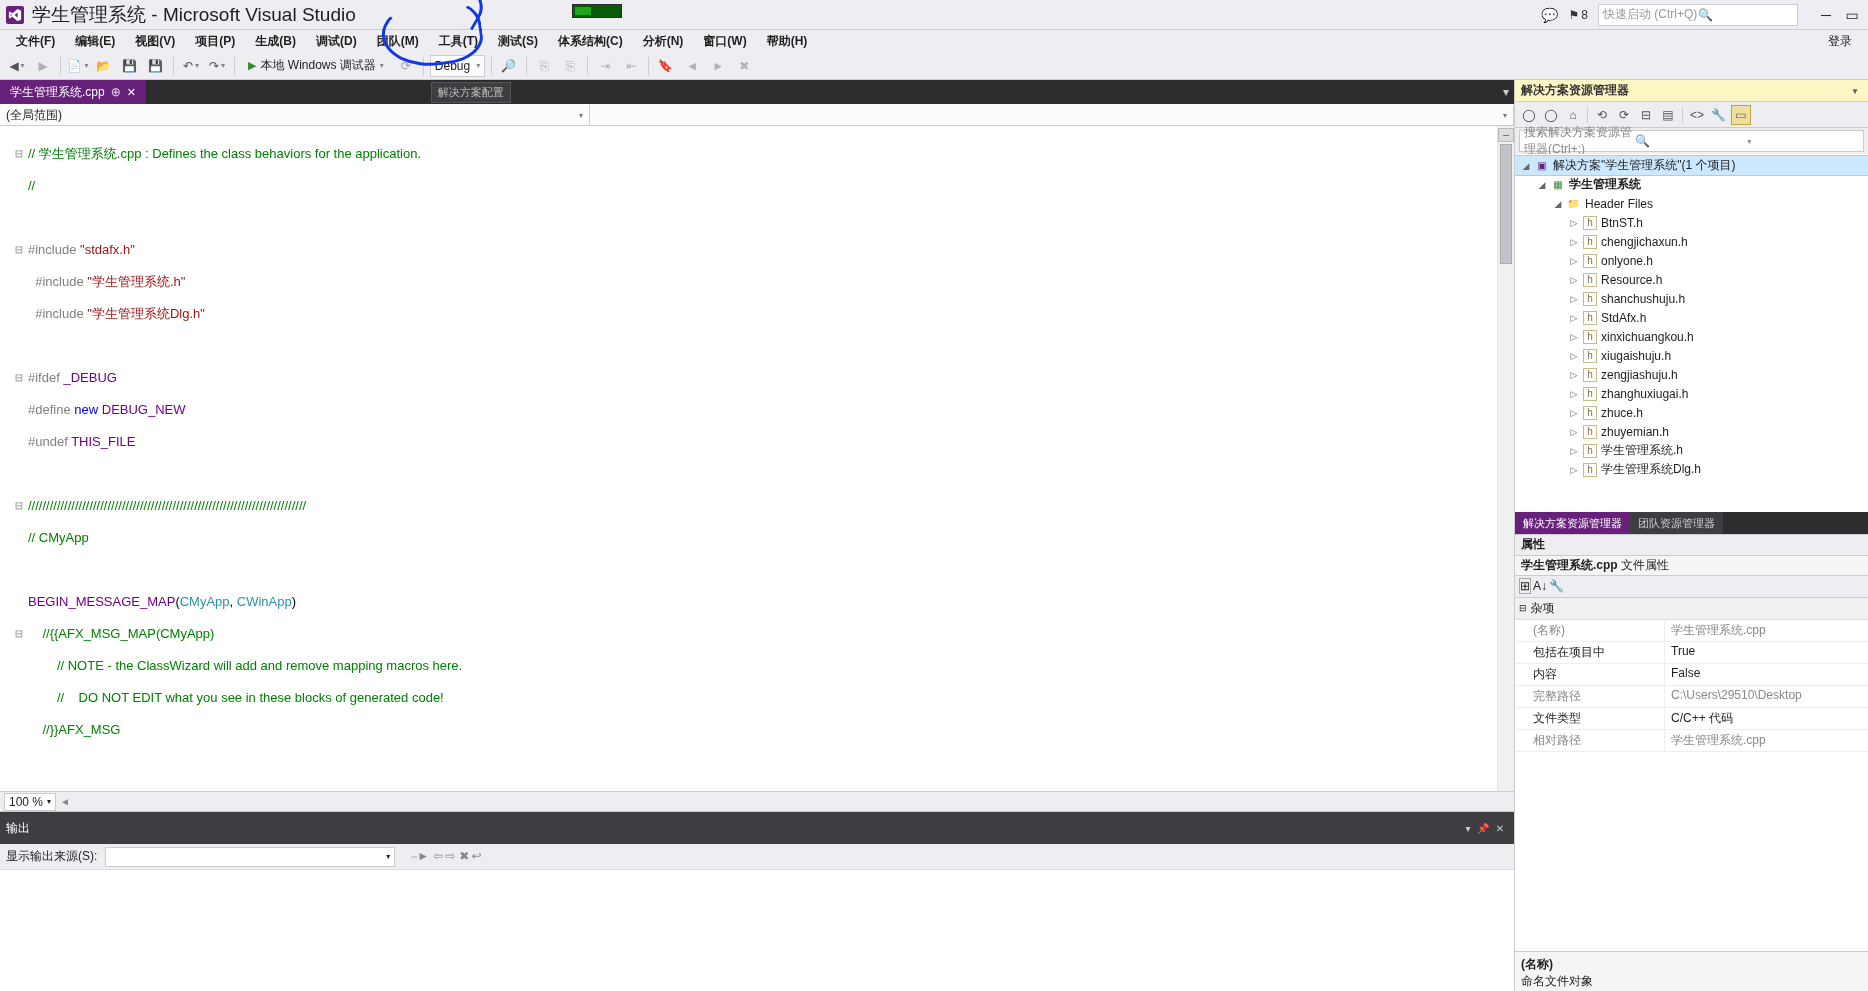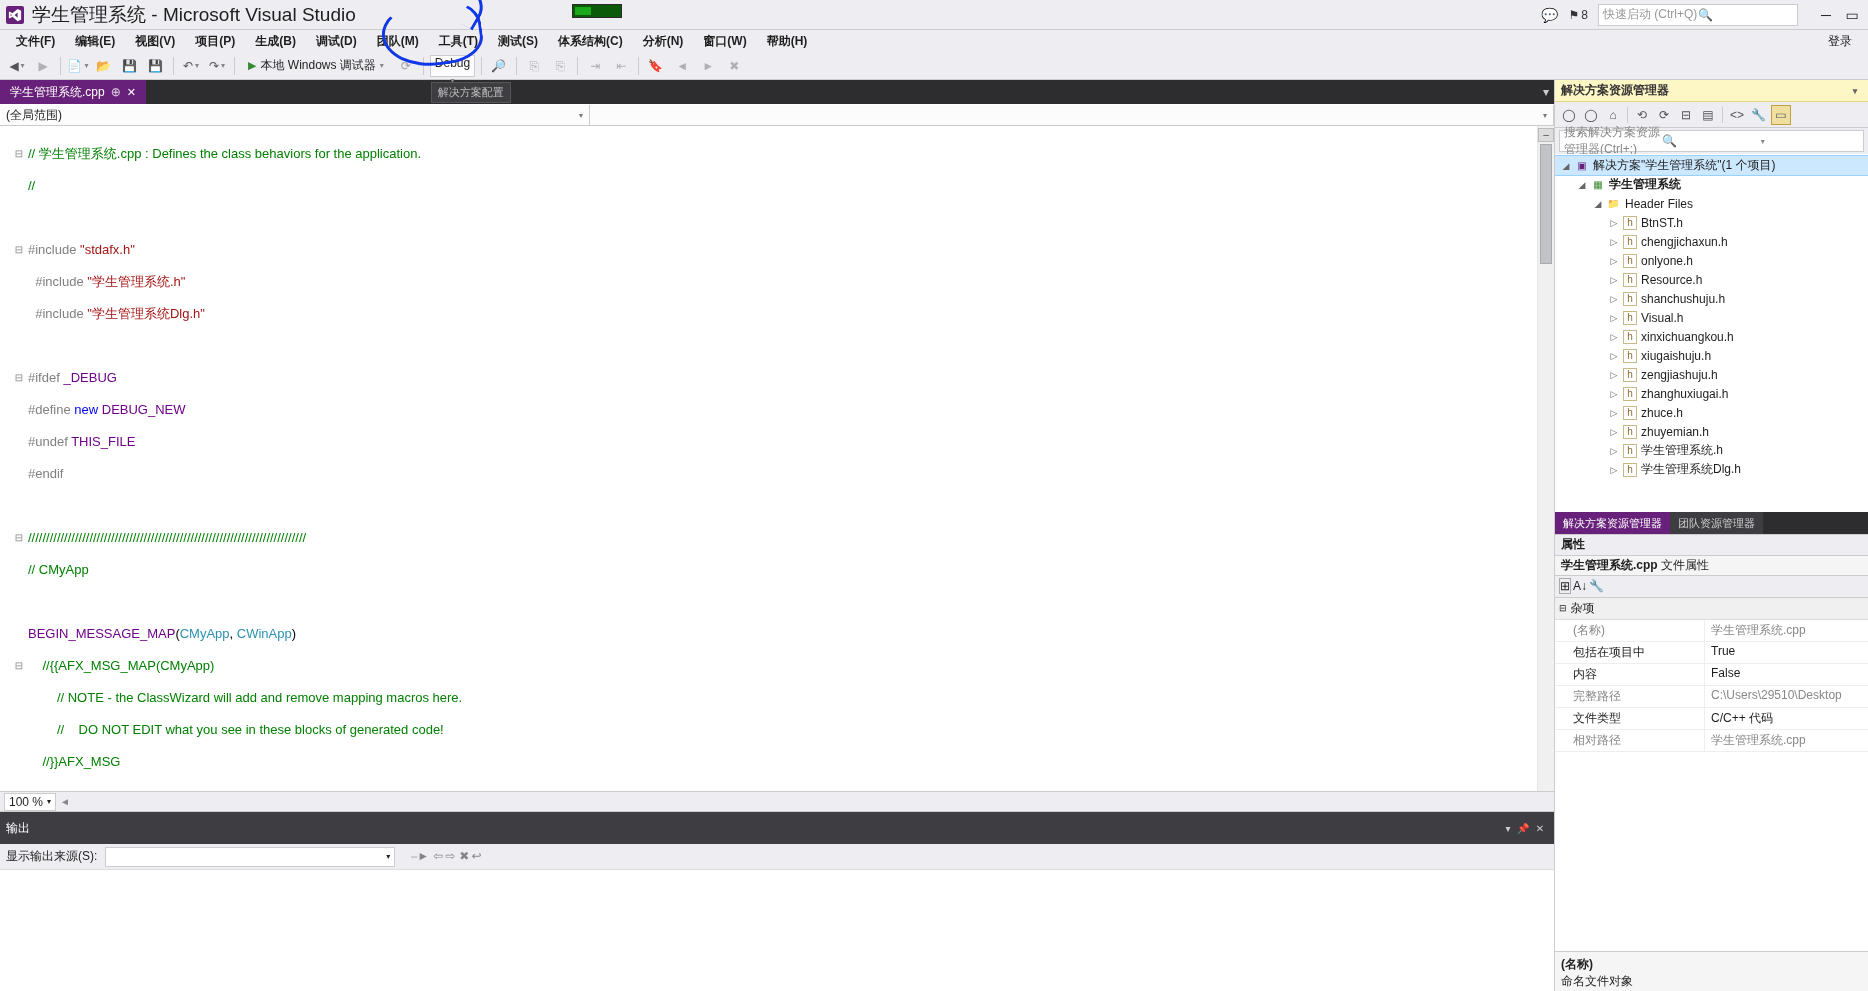--- a/index.html
+++ b/index.html
@@ -30,21 +30,21 @@
 .toolbar .tb-sep { width:1px; height:18px; background:#ccc; margin:0 2px;}
 .toolbar .dd-arrow::after{content:"▾"; font-size:8px; margin-left:2px; color:#888;}
 .toolbar .debug-btn { display:flex; align-items:center; gap:4px; padding:0 6px; height:22px; border:1px solid transparent;}
 .toolbar .debug-btn .play-icon{color:#388a34;font-size:11px;}
 .toolbar .debug-combo { display:flex; align-items:center; border:1px solid #ccc; background:#fcfcfc; height:22px; padding:0 4px; gap:6px; font-size:12px;}
 .toolbar .tooltip-pop{position:absolute; top:26px; left:0; background:#3e3e42; color:#bdbdbd; font-size:11px; padding:2px 6px; border:1px solid #555; white-space:nowrap; z-index:5;}
 
 
 .main-split { flex:1; display:flex; min-height:0; }
 .left-pane { flex:1; display:flex; flex-direction:column; min-width:0; }
-.right-pane { width:314px; display:flex; flex-direction:column; border-left:1px solid #ccc; }
+.right-pane { width:354px; display:flex; flex-direction:column; border-left:1px solid #ccc; }
 
 
 .doc-tabs { display:flex; align-items:flex-end; height:24px; background:#eeeef2; }
 .doc-tab { display:flex; align-items:center; gap:6px; height:24px; padding:0 10px; background:#68217a; color:#fff; font-size:12px;}
 .doc-tab .close{font-size:11px;}
 .doc-tab .pin{opacity:.8;}
 .doc-tabs .tabspacer{flex:1; background:#2d2d30; height:24px;}
 .doc-tabs .tabdrop{width:16px; height:24px; background:#2d2d30; color:#ccc; display:flex; align-items:center; justify-content:center;}
 
 
@@ -188,21 +188,21 @@
     <div class="tb-btn dd-arrow">↶</div>
     <div class="tb-btn dd-arrow">↷</div>
     <div class="tb-sep"></div>
     <div class="debug-btn">
       <span class="play-icon">▶</span>
       <span>本地 Windows 调试器</span>
       <span style="font-size:8px;color:#888;">▾</span>
     </div>
     <div class="tb-btn" style="opacity:.5;">⟳</div>
     <div class="tb-sep"></div>
-    <div class="debug-combo" style="position:relative;flex-direction:column;">
+    <div class="debug-combo" style="position:relative;">
       <span>Debug</span>
       <span style="font-size:8px;color:#888;">▾</span>
       <div class="tooltip-pop">解决方案配置</div>
     </div>
     <div class="tb-sep"></div>
     <div class="tb-btn" style="color:#c27e15;">🔎</div>
     <div class="tb-sep"></div>
     <div class="tb-btn" style="opacity:.4;">⎘</div>
     <div class="tb-btn" style="opacity:.4;">⎘</div>
     <div class="tb-sep"></div>
@@ -247,21 +247,20 @@
 <div style="position:relative;"><span class="om">⊟</span><span class="cm">// 学生管理系统.cpp : Defines the class behaviors for the application.</span></div>
 <div><span class="cm">//</span></div>
 <div>&nbsp;</div>
 <div style="position:relative;"><span class="om">⊟</span><span class="pp">#include </span><span class="str">"stdafx.h"</span></div>
 <div>  <span class="pp">#include </span><span class="str">"学生管理系统.h"</span></div>
 <div>  <span class="pp">#include </span><span class="str">"学生管理系统Dlg.h"</span></div>
 <div>&nbsp;</div>
 <div style="position:relative;"><span class="om">⊟</span><span class="pp">#ifdef </span><span class="mac">_DEBUG</span></div>
 <div><span class="pp">#define </span><span class="ppk">new</span><span class="mac"> DEBUG_NEW</span></div>
 <div><span class="pp">#undef </span><span class="mac">THIS_FILE</span></div>
-<div><span class="pp">#endif</span></div>
 <div>&nbsp;</div>
 <div style="position:relative;"><span class="om">⊟</span><span class="cm">/////////////////////////////////////////////////////////////////////////////</span></div>
 <div><span class="cm">// CMyApp</span></div>
 <div>&nbsp;</div>
 <div><span class="mac">BEGIN_MESSAGE_MAP</span><span>(</span><span class="typ">CMyApp</span><span>, </span><span class="typ">CWinApp</span><span>)</span></div>
 <div style="position:relative;"><span class="om">⊟</span><span class="cm">    //{{AFX_MSG_MAP(CMyApp)</span></div>
 <div><span class="cm">        // NOTE - the ClassWizard will add and remove mapping macros here.</span></div>
 <div><span class="cm">        //    DO NOT EDIT what you see in these blocks of generated code!</span></div>
 <div><span class="cm">    //}}AFX_MSG</span></div>
 
@@ -377,21 +376,21 @@
               <span>Resource.h</span>
             </div>
             <div class="tree-row" style="padding-left: 54px;">
               <span class="exp">▷</span>
               <span class="ico ico-h">h</span>
               <span>shanchushuju.h</span>
             </div>
             <div class="tree-row" style="padding-left: 54px;">
               <span class="exp">▷</span>
               <span class="ico ico-h">h</span>
-              <span>Visual.h</span>
+              <span>StdAfx.h</span>
             </div>
             <div class="tree-row" style="padding-left: 54px;">
               <span class="exp">▷</span>
               <span class="ico ico-h">h</span>
               <span>xinxichuangkou.h</span>
             </div>
             <div class="tree-row" style="padding-left: 54px;">
               <span class="exp">▷</span>
               <span class="ico ico-h">h</span>
               <span>xiugaishuju.h</span>

